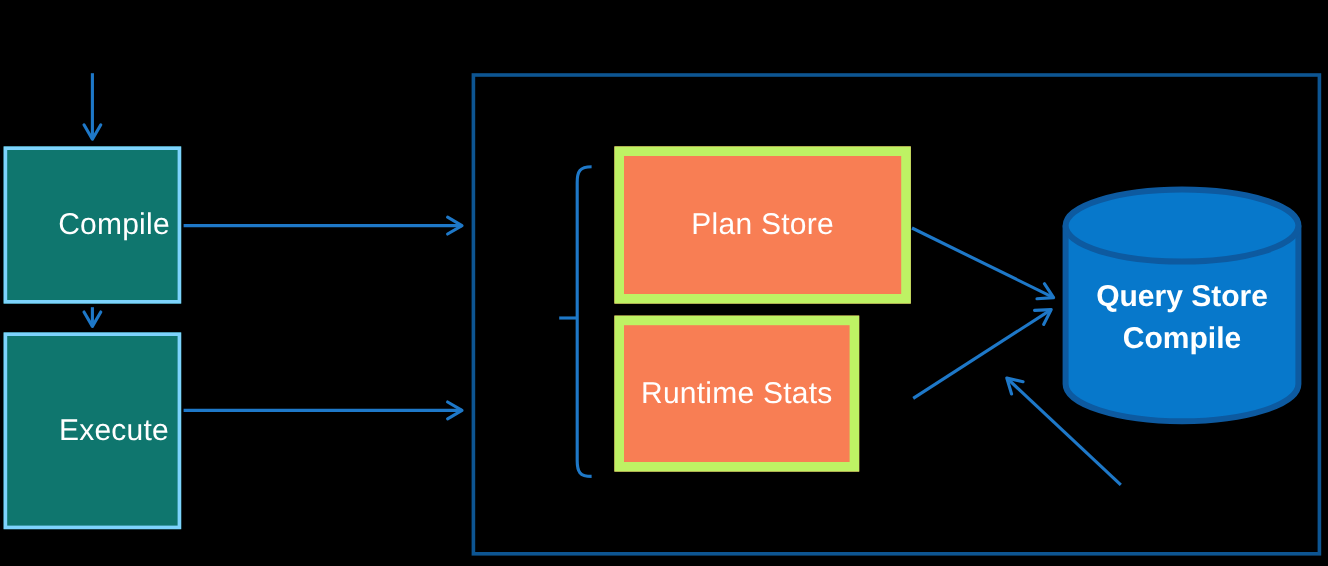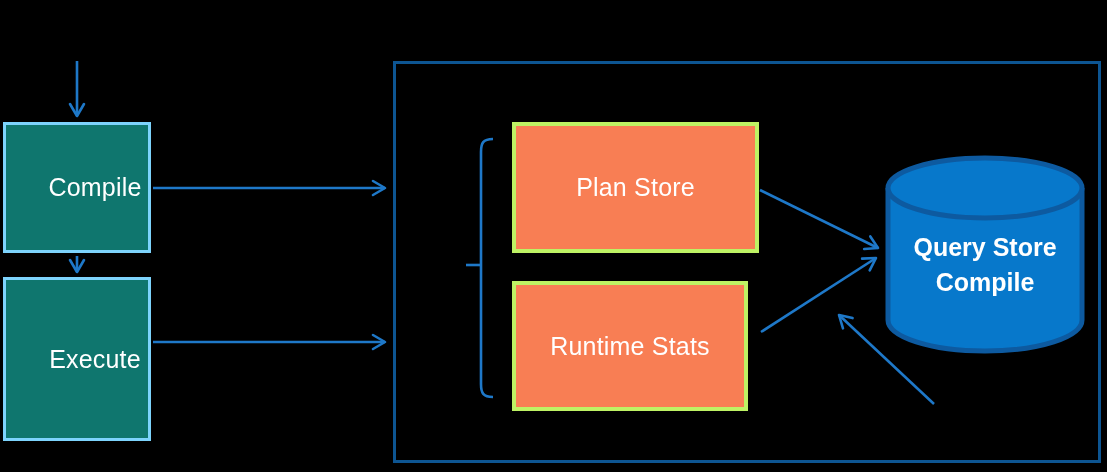--- a/index.html
+++ b/index.html
@@ -33,36 +33,36 @@
     font-weight: 400;
     letter-spacing: 0.2px;
   }
   .blue-box {
     background: #0f766e;
     border: 3px solid #7dd3fc;
     padding-left: 36px;
   }
   .orange-box {
     background: #F87E54;
-    border: 4px solid #bef264;
+    border: 8px solid #bef264;
   }
   .container-rect {
     position: absolute;
     box-sizing: border-box;
     left: 393px;
     top: 61px;
     width: 708px;
     height: 402px;
     border: 3px solid #0D5592;
     background: transparent;
   }
   #compile-box { left: 3px;  top: 122px; width: 148px; height: 131px; }
   #execute-box { left: 3px;  top: 277px; width: 148px; height: 164px; }
   #plan-store-box    { left: 512px; top: 122px; width: 247px; height: 131px; }
-  #runtime-stats-box { left: 512px; top: 281px; width: 236px; height: 130px; }
+  #runtime-stats-box { left: 512px; top: 263px; width: 204px; height: 130px; }
   .cylinder-label {
     position: absolute;
     left: 888px;
     top: 230px;
     width: 194px;
     text-align: center;
     color: #fff;
     font-size: 25px;
     line-height: 35px;
     font-weight: 700;

